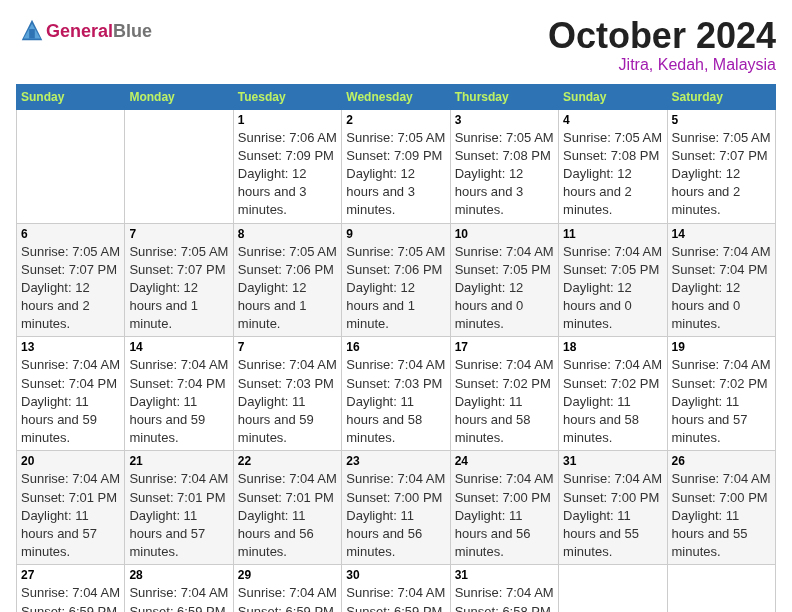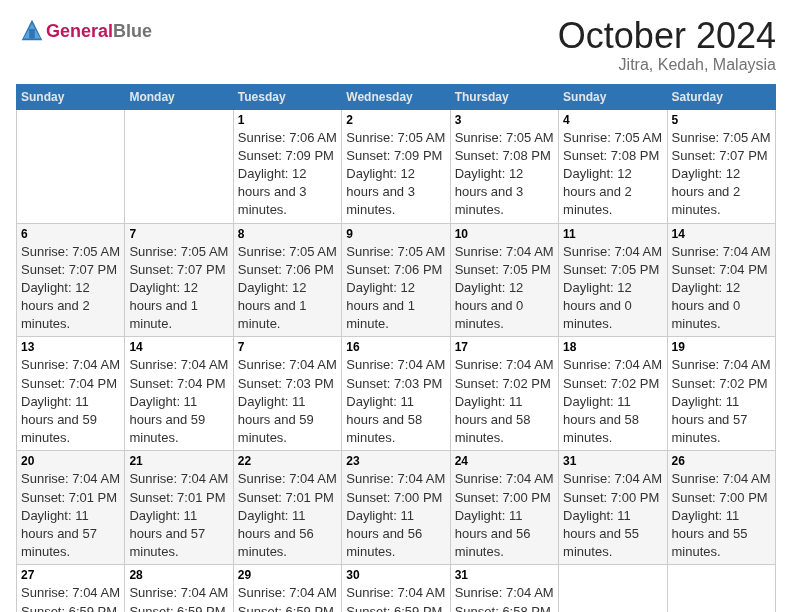--- a/index.html
+++ b/index.html
@@ -30,37 +30,37 @@
     .logo-icon {
       width: 28px;
       height: 28px;
       margin-left: 2px;
     }
     .title-block {
       text-align: right;
     }
     .title-block h1 {
       font-size: 36px;
-      font-weight: normal;
+      font-weight: bold;
       color: #222;
       line-height: 1.1;
     }
     .title-block h2 {
       font-size: 16px;
-      color: #737373;
+      color: #a21caf;
       font-weight: normal;
     }
     table {
       width: 100%;
       border-collapse: collapse;
       font-size: 11px;
     }
     thead tr th {
       background: #2e74b5;
-      color: #e5e5e5;
+      color: #bef264;
       padding: 5px 4px;
       text-align: left;
       font-size: 12px;
       font-weight: bold;
       border: 1px solid #2e74b5;
     }
     tbody tr td {
       border: 1px solid #ccc;
       vertical-align: top;
       padding: 3px 4px;

